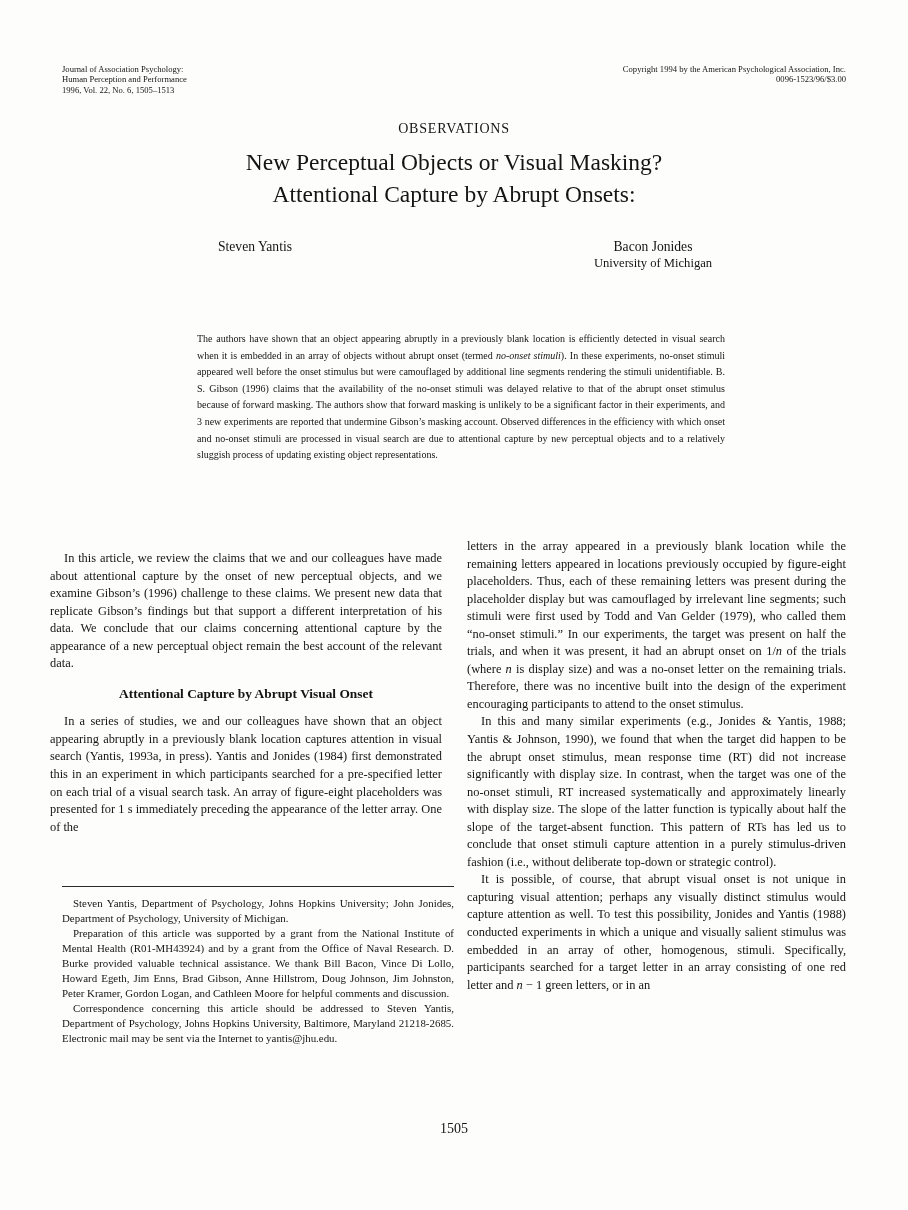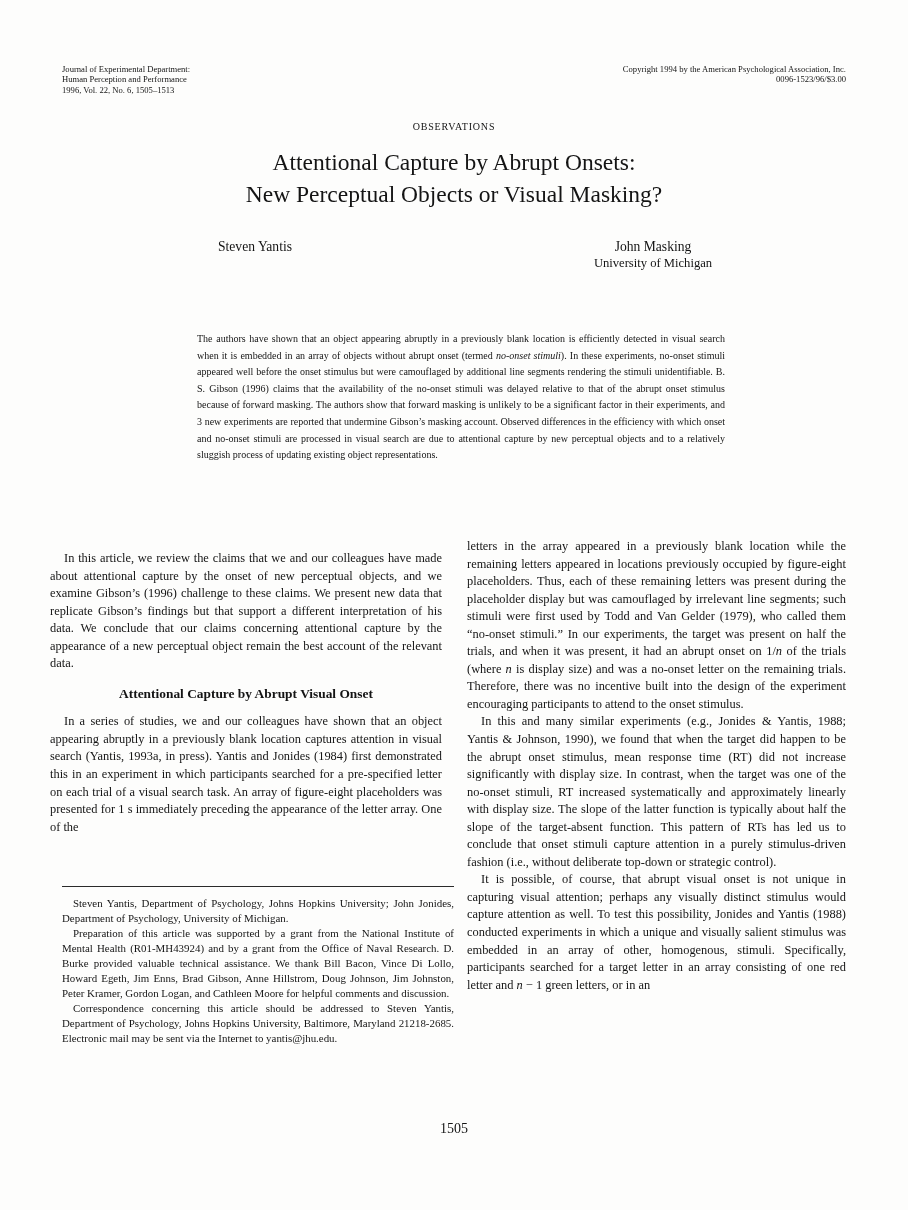--- a/index.html
+++ b/index.html
@@ -17,21 +17,21 @@
   .masthead {
     position: absolute; top: 64px; left: 62px; width: 784px;
     display: flex; justify-content: space-between;
     font-size: 8.6px; line-height: 10.4px;
   }
   .masthead-left { text-align: left; }
   .masthead-right { text-align: right; }
   
   .section-label {
     position: absolute; top: 121px; left: 0; width: 100%;
-    text-align: center; font-size: 10px; letter-spacing: 0.8px;
+    text-align: center; font-size: 14px; letter-spacing: 0.8px;
   }
   .article-title {
     position: absolute; top: 147px; left: 0; width: 100%;
     text-align: center; font-size: 23.5px; line-height: 31.5px;
   }
   
   .authors-row {
     position: absolute; top: 238px; left: 62px; width: 784px;
     display: flex;
     gap: 12px;
@@ -74,43 +74,43 @@
   }
   em { font-style: italic; }
 </style>
 </head>
 <body>
 
 <div class="page">
 
   <div class="masthead">
     <div class="masthead-left">
-      <div>Journal of Experimental Department:</div>
+      <div>Journal of Association Psychology:</div>
       <div>Human Perception and Performance</div>
       <div>1996, Vol. 22, No. 6, 1505–1513</div>
     </div>
     <div class="masthead-right">
       <div>Copyright 1994 by the American Psychological Association, Inc.</div>
       <div>0096-1523/96/$3.00</div>
     </div>
   </div>
 
   <div class="section-label">OBSERVATIONS</div>
 
   <div class="article-title">
+    <div>New Perceptual Objects or Visual Masking?</div>
     <div>Attentional Capture by Abrupt Onsets:</div>
-    <div>New Perceptual Objects or Visual Masking?</div>
   </div>
 
   <div class="authors-row">
     <div class="author-block">
       <div class="author-name">Steven Yantis</div>
     </div>
     <div class="author-block">
-      <div class="author-name">John Masking</div>
+      <div class="author-name">Bacon Jonides</div>
       <div class="author-affil">University of Michigan</div>
     </div>
   </div>
 
   <div class="abstract"><span>The authors have shown that an object appearing abruptly in a previously blank location is efficiently detected in visual search when it is embedded in an array of objects without abrupt onset (termed </span><em>no-onset stimuli</em><span>). In these experiments, no-onset stimuli appeared well before the onset stimulus but were camouflaged by additional line segments rendering the stimuli unidentifiable. B. S. Gibson (1996) claims that the availability of the no-onset stimuli was delayed relative to that of the abrupt onset stimulus because of forward masking. The authors show that forward masking is unlikely to be a significant factor in their experiments, and 3 new experiments are reported that undermine Gibson’s masking account. Observed differences in the efficiency with which onset and no-onset stimuli are processed in visual search are due to attentional capture by new perceptual objects and to a relatively sluggish process of updating existing object representations.</span></div>
 
   <div class="col col-left">
     <p class="para-indent"><span>In this article, we review the claims that we and our colleagues have made about attentional capture by the onset of new perceptual objects, and we examine Gibson’s (1996) challenge to these claims. We present new data that replicate Gibson’s findings but that support a different interpretation of his data. We conclude that our claims concerning attentional capture by the appearance of a new perceptual object remain the best account of the relevant data.</span></p>
     <h2 class="section-heading">Attentional Capture by Abrupt Visual Onset</h2>
     <p class="para-indent"><span>In a series of studies, we and our colleagues have shown that an object appearing abruptly in a previously blank location captures attention in visual search (Yantis, 1993a, in press). Yantis and Jonides (1984) first demonstrated this in an experiment in which participants searched for a pre-specified letter on each trial of a visual search task. An array of figure-eight placeholders was presented for 1 s immediately preceding the appearance of the letter array. One of the</span></p>

